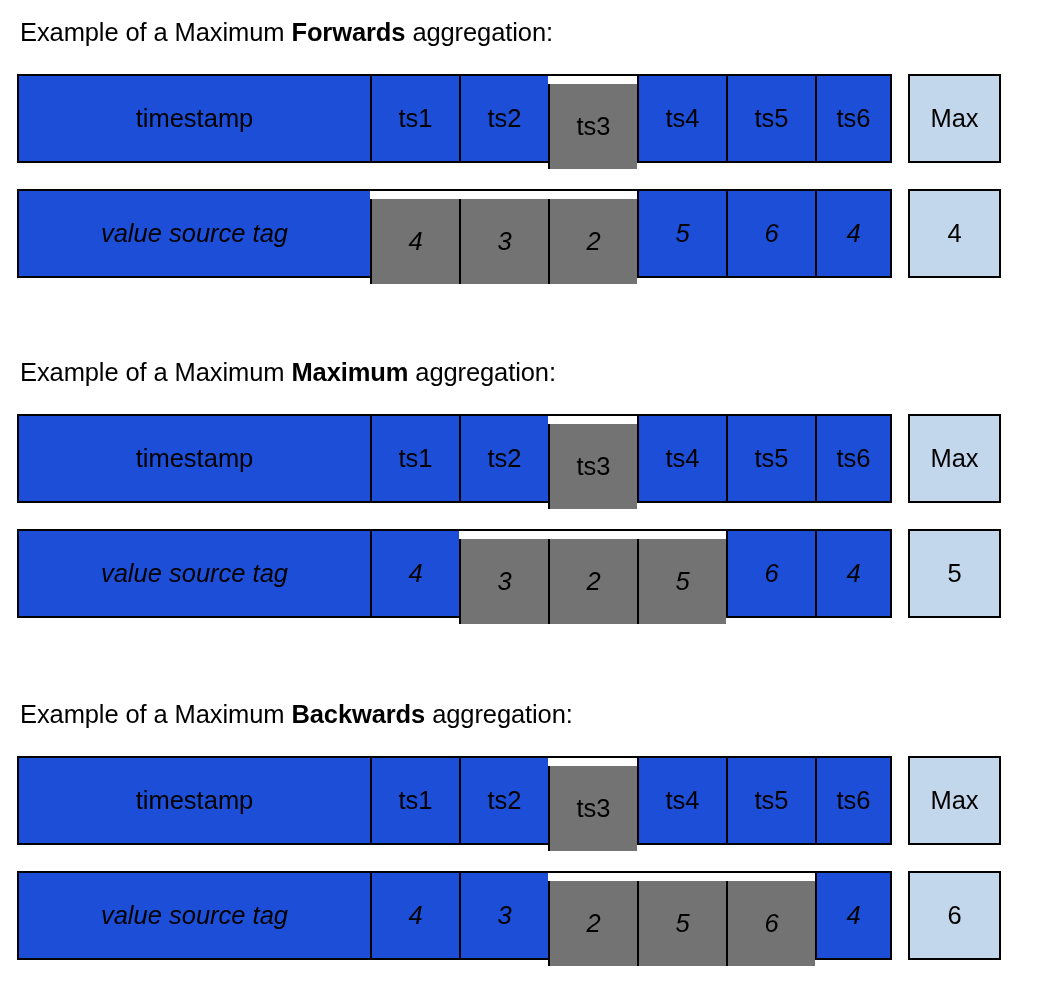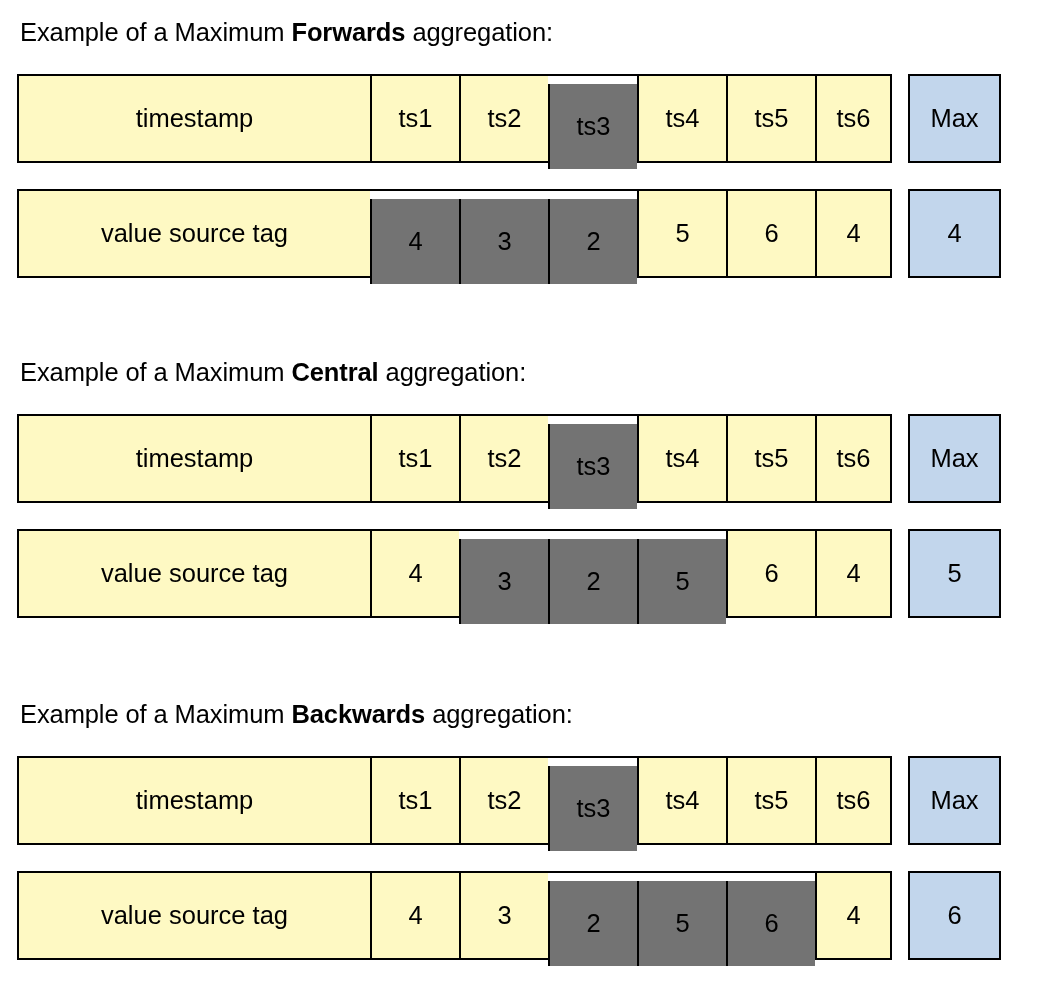--- a/index.html
+++ b/index.html
@@ -47,29 +47,29 @@
   
   .grid-row {
     position: absolute;
     left: 17px;
     display: flex;
     box-sizing: border-box;
     border: 2.5px solid #000000;
     background: #ffffff;
   }
   .row-timestamp { top: 74px;  height: 89px; }
-  .row-values    { top: 189px; height: 89px; }
+  .row-values    { top: 189px; height: 89px; font-style: italic; }
 
   .cell {
     box-sizing: border-box;
     display: flex;
     align-items: center;
     justify-content: center;
     font-size: 25.5px;
-    background: #fef9c3;
+    background: #1d4ed8;
     border-left: 2.5px solid #000000;
     height: 100%;
   }
   .cell.label-cell {
     width: 351px;
     border-left: none;
   }
   .cell.data-cell {
     width: 89px;
   }
@@ -129,21 +129,21 @@
       <div class="cell data-cell">6</div>
       <div class="cell data-cell last">4</div>
     </div>
 
     <div class="max-box max-value">4</div>
   </div>
 
   <div class="section" id="section-1">
 
     <div class="section-title">
-      <span>Example of a Maximum </span><span class="strong">Central</span><span> aggregation:</span>
+      <span>Example of a Maximum </span><span class="strong">Maximum</span><span> aggregation:</span>
     </div>
 
     <div class="grid-row row-timestamp">
       <div class="cell label-cell">timestamp</div>
       <div class="cell data-cell">ts1</div>
       <div class="cell data-cell">ts2</div>
       <div class="cell data-cell hl">ts3</div>
       <div class="cell data-cell">ts4</div>
       <div class="cell data-cell">ts5</div>
       <div class="cell data-cell last">ts6</div>

